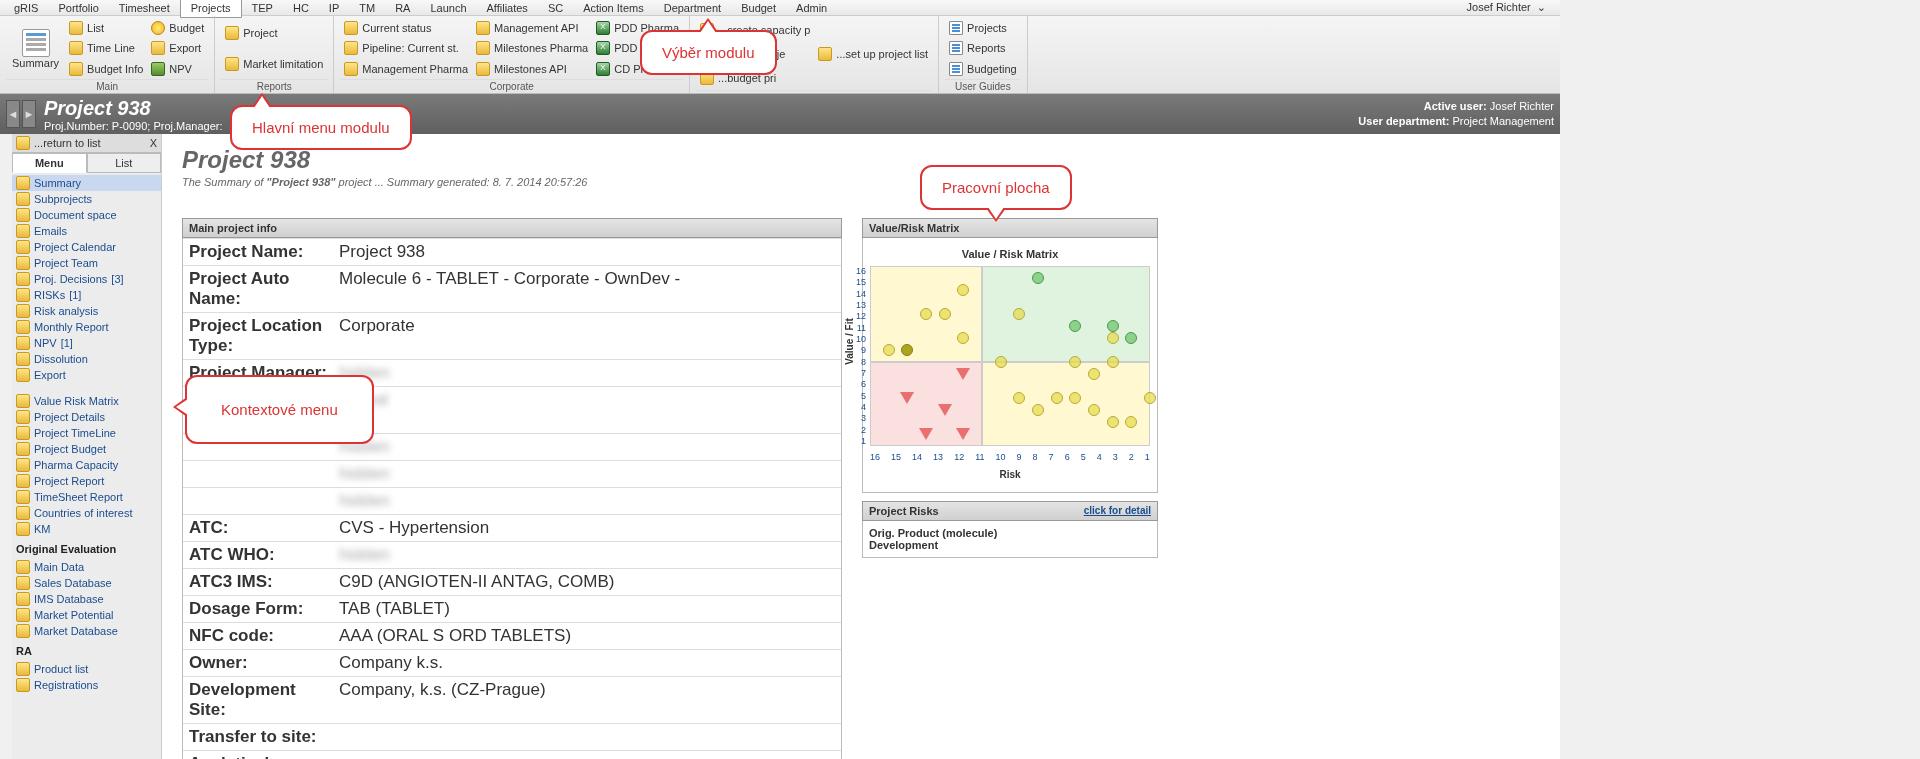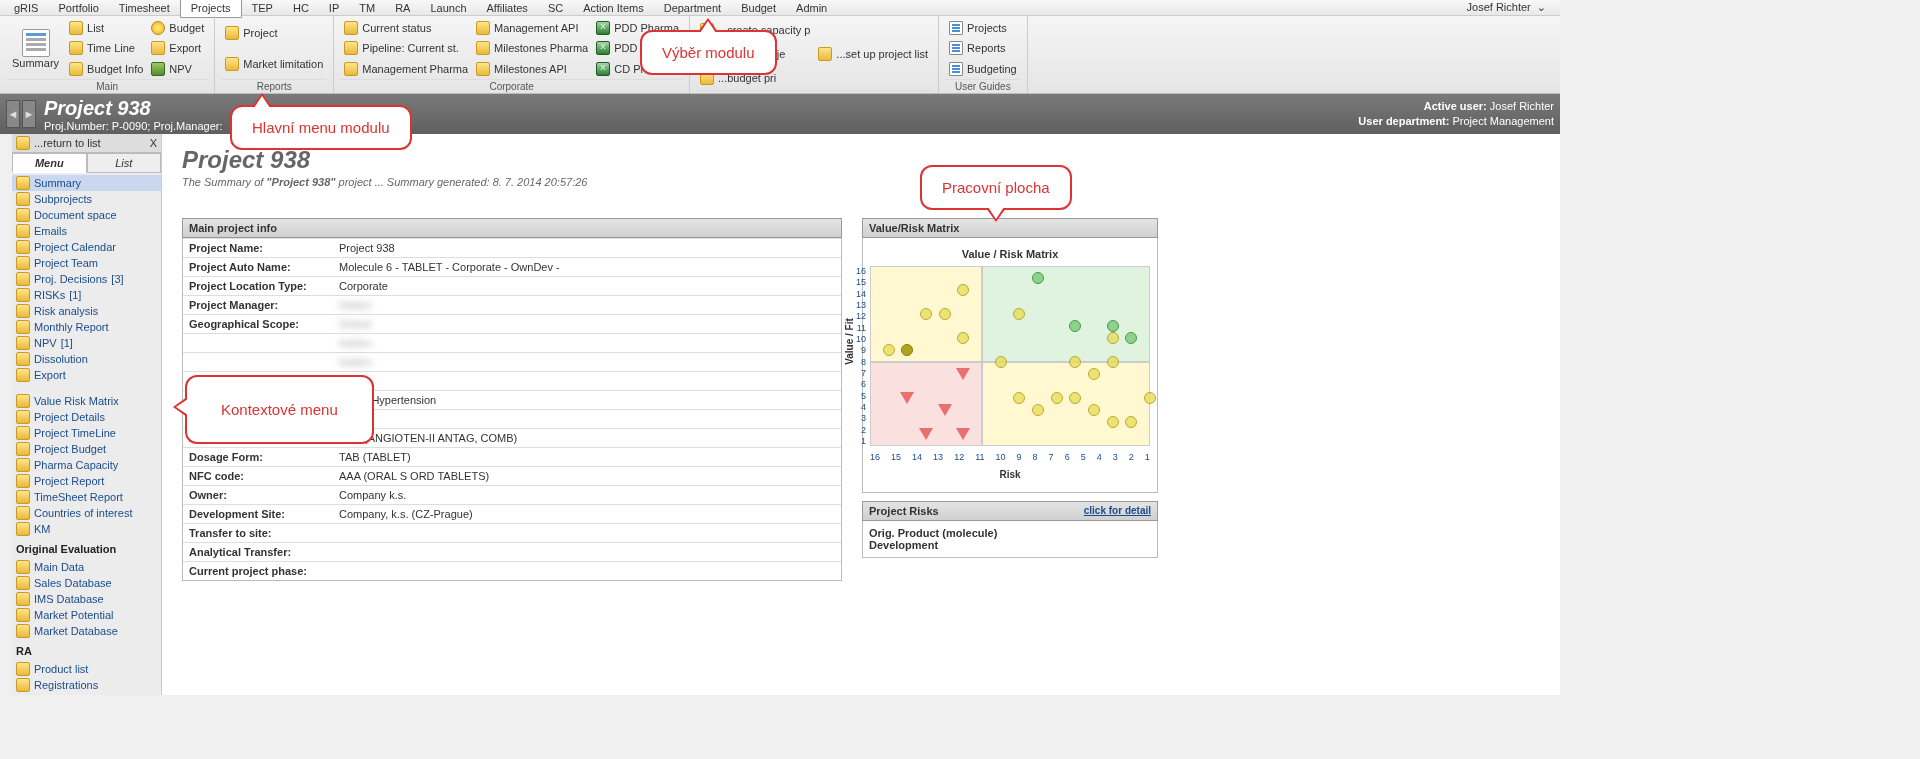--- a/index.html
+++ b/index.html
@@ -39,42 +39,42 @@
   .project-header-title { font-size: 20px; font-weight:bold; font-style:italic; }
   .project-header-sub { font-size: 11px; }
   .project-header-right { margin-left:auto; text-align:right; font-size:11px; line-height:1.4; }
   .project-header-right b { font-weight:bold; }
 
   
   .below-header { display:flex;margin-left:12px; }
   .sidebar { width:150px; background:#ececec; border-right:1px solid #ccc; min-height:470px; }
   .return-list { background:#ddd; border-bottom:1px solid #bbb; padding:2px 4px; display:flex; align-items:center; gap:4px; font-size:11px; }
   .return-list .xbtn { margin-left:auto; cursor:pointer; }
-  .side-tabs { display:flex; background:#701a75;font-style:italic; }
+  .side-tabs { display:flex; background:#701a75; }
   .side-tab { flex:1; text-align:center; padding:3px 0; border:1px solid #bbb; background:#eee; cursor:pointer; font-size:11px; }
   .side-tab.active { background:#fff; border-bottom:1px solid #fff; font-weight:bold; }
   .side-list { padding:2px 0; }
   .side-item { display:flex; align-items:center; gap:4px; padding:1px 4px; cursor:pointer; font-size:11px; color:#1a4c8f; white-space:nowrap; }
   .side-item.selected { background:#c9d8ef; }
   .side-item .cnt { color:#1a4c8f; }
   .side-section-title { font-weight:bold; padding:4px 4px 2px 4px; font-size:11px; color:#222; }
 
   
   .content { flex:1; background:#fff; padding:12px 8px 8px 20px; position:relative; min-height:470px; }
   .content-title { font-size:24px; font-style:italic; font-weight:bold; color:#666; }
   .content-sub { font-size:11px; font-style:italic; color:#666; margin-top:2px; }
   .content-sub b { font-weight:bold; }
 
   .panels { display:flex; gap:20px; margin-top:30px; align-items:flex-start; }
   .panel-header { background:linear-gradient(#e4e4e4,#d0d0d0); border:1px solid #999; padding:3px 6px; font-weight:bold; font-size:11px; display:flex; justify-content:space-between; }
   .panel-left { width:660px; }
   .panel-right { width:296px; }
 
   .info-table { border:1px solid #bbb; border-top:none; }
-  .info-row { display:flex; border-top:1px solid #ddd; font-size:11px; }
+  .info-row { display:flex; border-top:1px solid #ddd; font-size:17px; }
   .info-label { width:150px; padding:3px 6px; font-weight:bold; }
   .info-value { flex:1; padding:3px 6px; }
   .info-value.blur { filter: blur(3px); color:#aaa; }
 
   
   .chart-wrap { border:1px solid #bbb; border-top:none; padding:6px; }
   .chart-title { text-align:center; font-size:11px; font-weight:bold; margin:4px 0 6px; }
   .chart-area { position:relative; width:280px; height:180px; margin:0 auto;border-radius:30px; }
   .chart-bg { position:absolute; border:1px solid #ccc; }
   .y-axis { position:absolute; left:-22px; top:0; bottom:0; display:flex; flex-direction:column; justify-content:space-between; font-size:9px; color:#1a4c8f; text-align:right; width:18px; }

